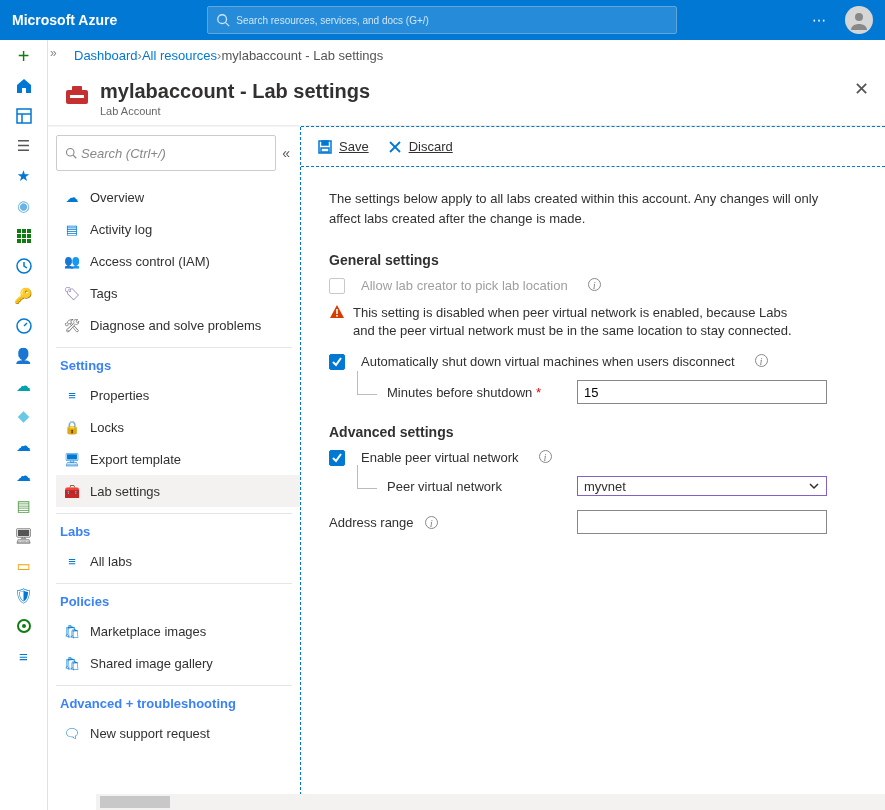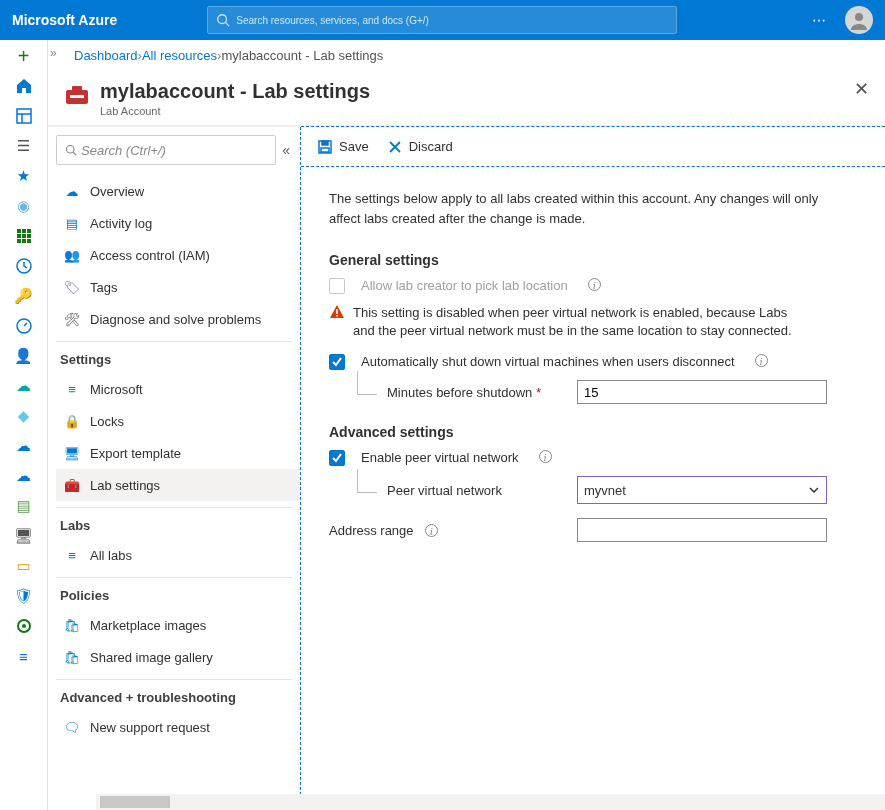--- a/index.html
+++ b/index.html
@@ -23,53 +23,53 @@
 .main-area { flex:1; display:flex; flex-direction:column; position:relative;}
 .chev-expand{ position:absolute; left:2px; top:6px; color:#888; font-size:12px;}
 .content-row { display:flex; flex:1; border-top:1px solid #f3f3f3;}
 .blade-header { display:flex; align-items:flex-start; padding: 10px 16px 8px 16px; border-bottom:1px solid #eee;}
 .blade-title { font-size:20px; font-weight:600; color:#323130;}
 .blade-sub { font-size:11px; color:#666; margin-top:2px;}
 .blade-close { margin-left:auto; font-size:18px; color:#555; cursor:pointer; line-height:1;}
 .lab-icon{ margin-right:10px; margin-top:2px;}
 .sidebar { width:253px; border-right:1px dashed #0078d4; display:flex; flex-direction:column; padding: 8px 0 8px 8px;}
 .sb-search-row{display:flex; align-items:center; gap:6px; padding-right:10px;}
-.sb-search{ flex:1; border:1px solid #ccc; border-radius:2px; height:30px; display:flex; align-items:center; padding:0 8px; color:#888;}
+.sb-search{ flex:1; border:1px solid #ccc; border-radius:2px; height:36px; display:flex; align-items:center; padding:0 8px; color:#888;}
 .sb-search input{ flex:1; border:none; outline:none; font-size:13px;}
 .sb-search input::placeholder{color:#888; font-style:italic;}
 .sb-collapse{ color:#555; font-size:14px;}
 .sb-list{ margin-top:10px; display:flex; flex-direction:column;}
 .sb-item{ display:flex; align-items:center; height:32px; padding-left:8px; gap:10px; cursor:pointer; font-size:13px;}
 .sb-item .ic{ width:16px; display:flex; justify-content:center;}
 .sb-item.active{ background:#f3f2f1;}
-.sb-head{ font-weight:600; font-size:13px; padding:10px 0 6px 4px; color:#404040;}
+.sb-head{ font-weight:600; font-size:13px; padding:10px 0 6px 4px; color:#3b82f6;}
 .sb-sep{ border-top:1px solid #e5e5e5; margin:6px 8px 0 0;}
 .pane{ flex:1; display:flex; flex-direction:column; border-top:1px dashed #0078d4; margin-top:-1px;}
 .toolbar{ border-bottom:1px dashed #0078d4; height:40px; display:flex; align-items:center; padding-left:16px; gap:18px;}
-.tool-btn{ display:flex; align-items:center; gap:6px; color:#323130; font-size:13px; cursor:pointer;}
+.tool-btn{ display:flex; align-items:center; gap:6px; color:#323130; font-size:13px; cursor:pointer;text-decoration:underline;}
 .tool-btn svg{ }
 .pane-body{ padding:22px 28px; font-size:13px; color:#323130; overflow-y:auto;}
 .desc{ line-height:1.5; color:#323130; margin-bottom:24px; max-width:490px;}
 .sect-h{ font-weight:600; margin-bottom:10px; font-size:14px;}
 .row{ display:flex; align-items:flex-start; gap:16px; margin-bottom:10px;}
 .cbox{ width:16px; height:16px; border:1px solid #888; border-radius:2px; flex-shrink:0; display:flex; align-items:center; justify-content:center; background:#fff;}
 .cbox.checked{ background:#0078d4; border-color:#0078d4;}
 .cbox.checked svg{ display:block;}
 .cbox svg{ display:none;}
 .cbox.disabled{ border-color:#c8c8c8;}
 .lbl-dis{ color:#a19f9d;}
 .info-ic{ color:#888; font-size:11px; border:1px solid #888; border-radius:50%; width:13px; height:13px; display:inline-flex; align-items:center; justify-content:center; margin-left:4px; font-style:italic; font-family: Georgia, serif;}
 .warn-row{ display:flex; gap:8px; margin:6px 0 14px 0; max-width:480px;}
 .warn-ic{ color:#d83b01; flex-shrink:0;}
 .sub-field{ display:flex; align-items:center; margin:10px 0 20px 0;}
 .connector{ width:20px; height:24px; border-left:1px solid #bbb; border-bottom:1px solid #bbb; margin-left:28px; margin-right:10px; margin-top:-18px;}
 .field-lbl{ width:190px; font-size:13px;}
 .req{ color:#e00;}
 .txt-input{ border:1px solid #8a8886; height:24px; width:250px; padding:0 6px; font-size:13px;}
-.dd{ border:1px solid #8a8886; height:28px; width:250px; padding:0 6px; display:flex; align-items:center; justify-content:space-between; font-size:13px;}
+.dd{ border:1px solid #8a8886; height:20px; width:250px; padding:0 6px; display:flex; align-items:center; justify-content:space-between; font-size:13px;}
 .dd.sel{ border-color:#8661c5;}
 .addr-row{ display:flex; align-items:center; margin-top:14px;}
 .scrollbars-h{ position:absolute; bottom:0; left:48px; right:0; height:16px; background:#f3f2f1;}
 .thumb-h{ position:absolute; left:4px; top:2px; width:70px; height:12px; background:#c8c8c8;}
 </style>
 </head>
 <body>
 
 <div class="topbar">
   <span class="brand">Microsoft Azure</span>
@@ -209,21 +209,21 @@
             </div>
           <div class="sb-item">
               <span class="ic" style="color:#555">🛠</span>
               <span>Diagnose and solve problems</span>
             </div>
 
           <div class="sb-sep"></div>
           <div class="sb-head">Settings</div>
           <div class="sb-item">
               <span class="ic" style="color:#0078d4">≡</span>
-              <span>Microsoft</span>
+              <span>Properties</span>
             </div>
           <div class="sb-item">
               <span class="ic" style="color:#0078d4">🔒</span>
               <span>Locks</span>
             </div>
           <div class="sb-item">
               <span class="ic" style="color:#0078d4">🖥</span>
               <span>Export template</span>
             </div>
           <div class="sb-item active">

